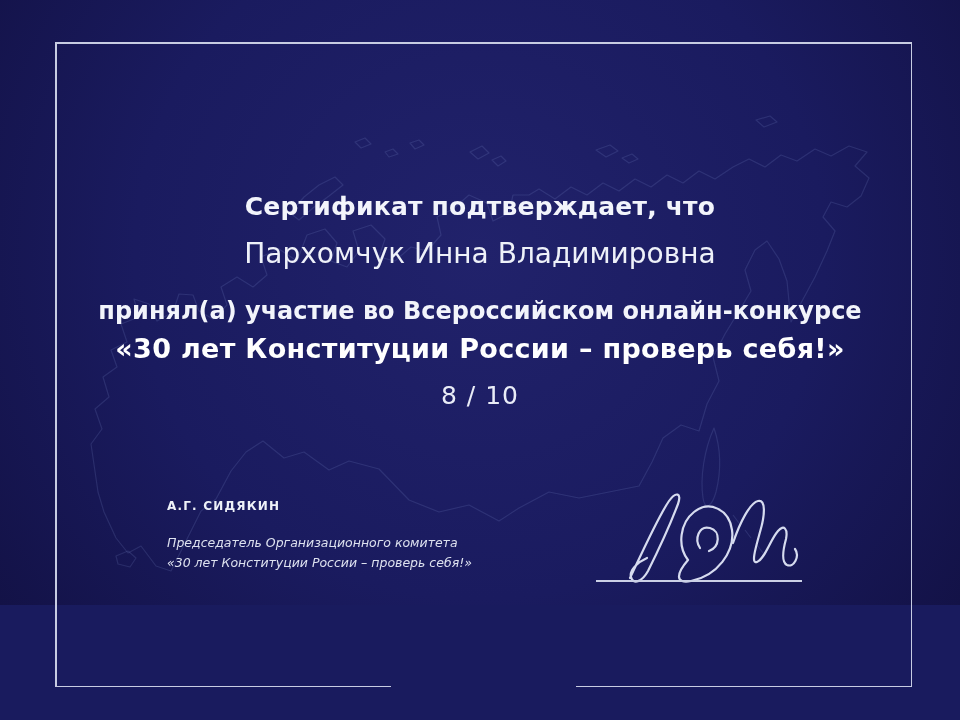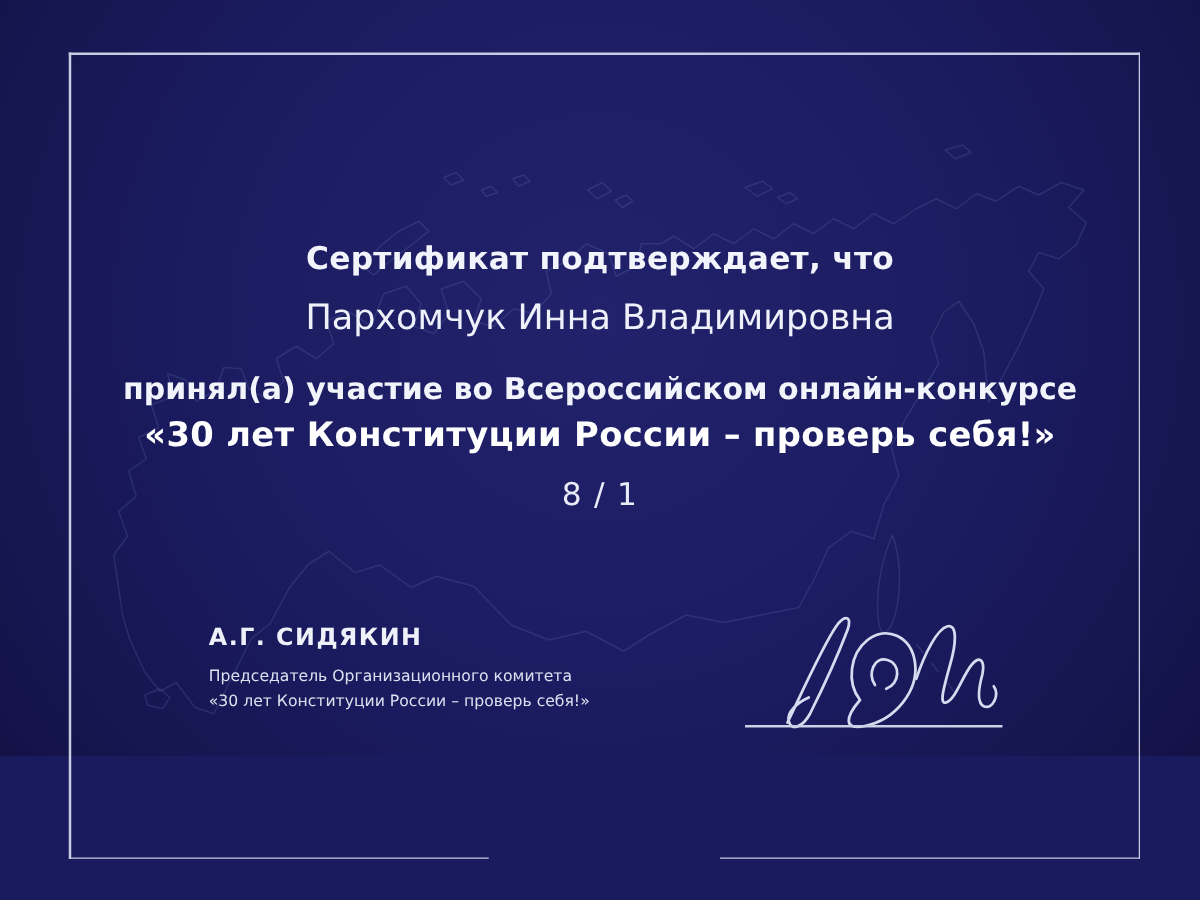--- a/index.html
+++ b/index.html
@@ -25,22 +25,22 @@
   .f-bottom-r{left:576px;top:685.5px;width:336px;height:1.5px;}
 
   .ctext{position:absolute;left:0;right:0;text-align:center;z-index:2;white-space:nowrap;}
   .intro{top:192px;font-size:25px;font-weight:600;letter-spacing:0.2px;color:#f2f4fb;}
   .recipient{top:237px;font-size:28px;font-weight:400;color:#eef1f9;}
   .participation{top:297px;font-size:24px;font-weight:600;color:#f2f4fb;text-align:center;}
   .contest{top:333px;font-size:27px;font-weight:700;letter-spacing:0.3px;color:#ffffff;}
   .score{top:381px;font-size:25px;font-weight:400;letter-spacing:1px;color:#e9ecf7;}
 
   .signer{position:absolute;left:167px;top:499px;z-index:2;}
-  .signer-name{font-size:19px;font-weight:600;letter-spacing:1.2px;color:#eef1f8;}
-  .signer-role{margin-top:10px;font-size:12.5px;line-height:19.5px;font-weight:400;color:#dde1ef;}
+  .signer-name{font-size:12px;font-weight:600;letter-spacing:1.2px;color:#eef1f8;}
+  .signer-role{margin-top:20px;font-size:12.5px;line-height:19.5px;font-weight:400;color:#dde1ef;font-style:italic;}
 
   .signature-line{position:absolute;left:596px;top:580px;width:206px;height:1.5px;background:#cbd0e6;z-index:2;}
 
   .logo{
     position:absolute;left:487px;top:653px;transform:translateX(-50%);
     z-index:3;text-align:center;padding:0 16px;
     background:#15164f;
   }
   .logo-line{font-size:21px;line-height:18.5px;font-weight:800;letter-spacing:0.2px;color:#ffffff;}
   .cert-number{margin-top:5px;font-size:11.5px;font-weight:400;letter-spacing:0.6px;color:#c9cde2;}
@@ -69,21 +69,21 @@
   <div class="frame-line f-top"></div>
   <div class="frame-line f-left"></div>
   <div class="frame-line f-right"></div>
   <div class="frame-line f-bottom-l"></div>
   <div class="frame-line f-bottom-r"></div>
 
   <div class="ctext intro">Сертификат подтверждает, что</div>
   <div class="ctext recipient">Пархомчук Инна Владимировна</div>
   <div class="ctext participation">принял(а) участие во Всероссийском онлайн-конкурсе</div>
   <div class="ctext contest">«30 лет Конституции России – проверь себя!»</div>
-  <div class="ctext score">8 / 1</div>
+  <div class="ctext score">8 / 10</div>
 
   <div class="signer">
     <div class="signer-name">А.Г. СИДЯКИН</div>
     <div class="signer-role">
       <div>Председатель Организационного комитета</div>
       <div>«30 лет Конституции России – проверь себя!»</div>
     </div>
   </div>
 
   <svg class="layer" viewBox="0 0 960 720" aria-hidden="true" style="z-index:2;">

